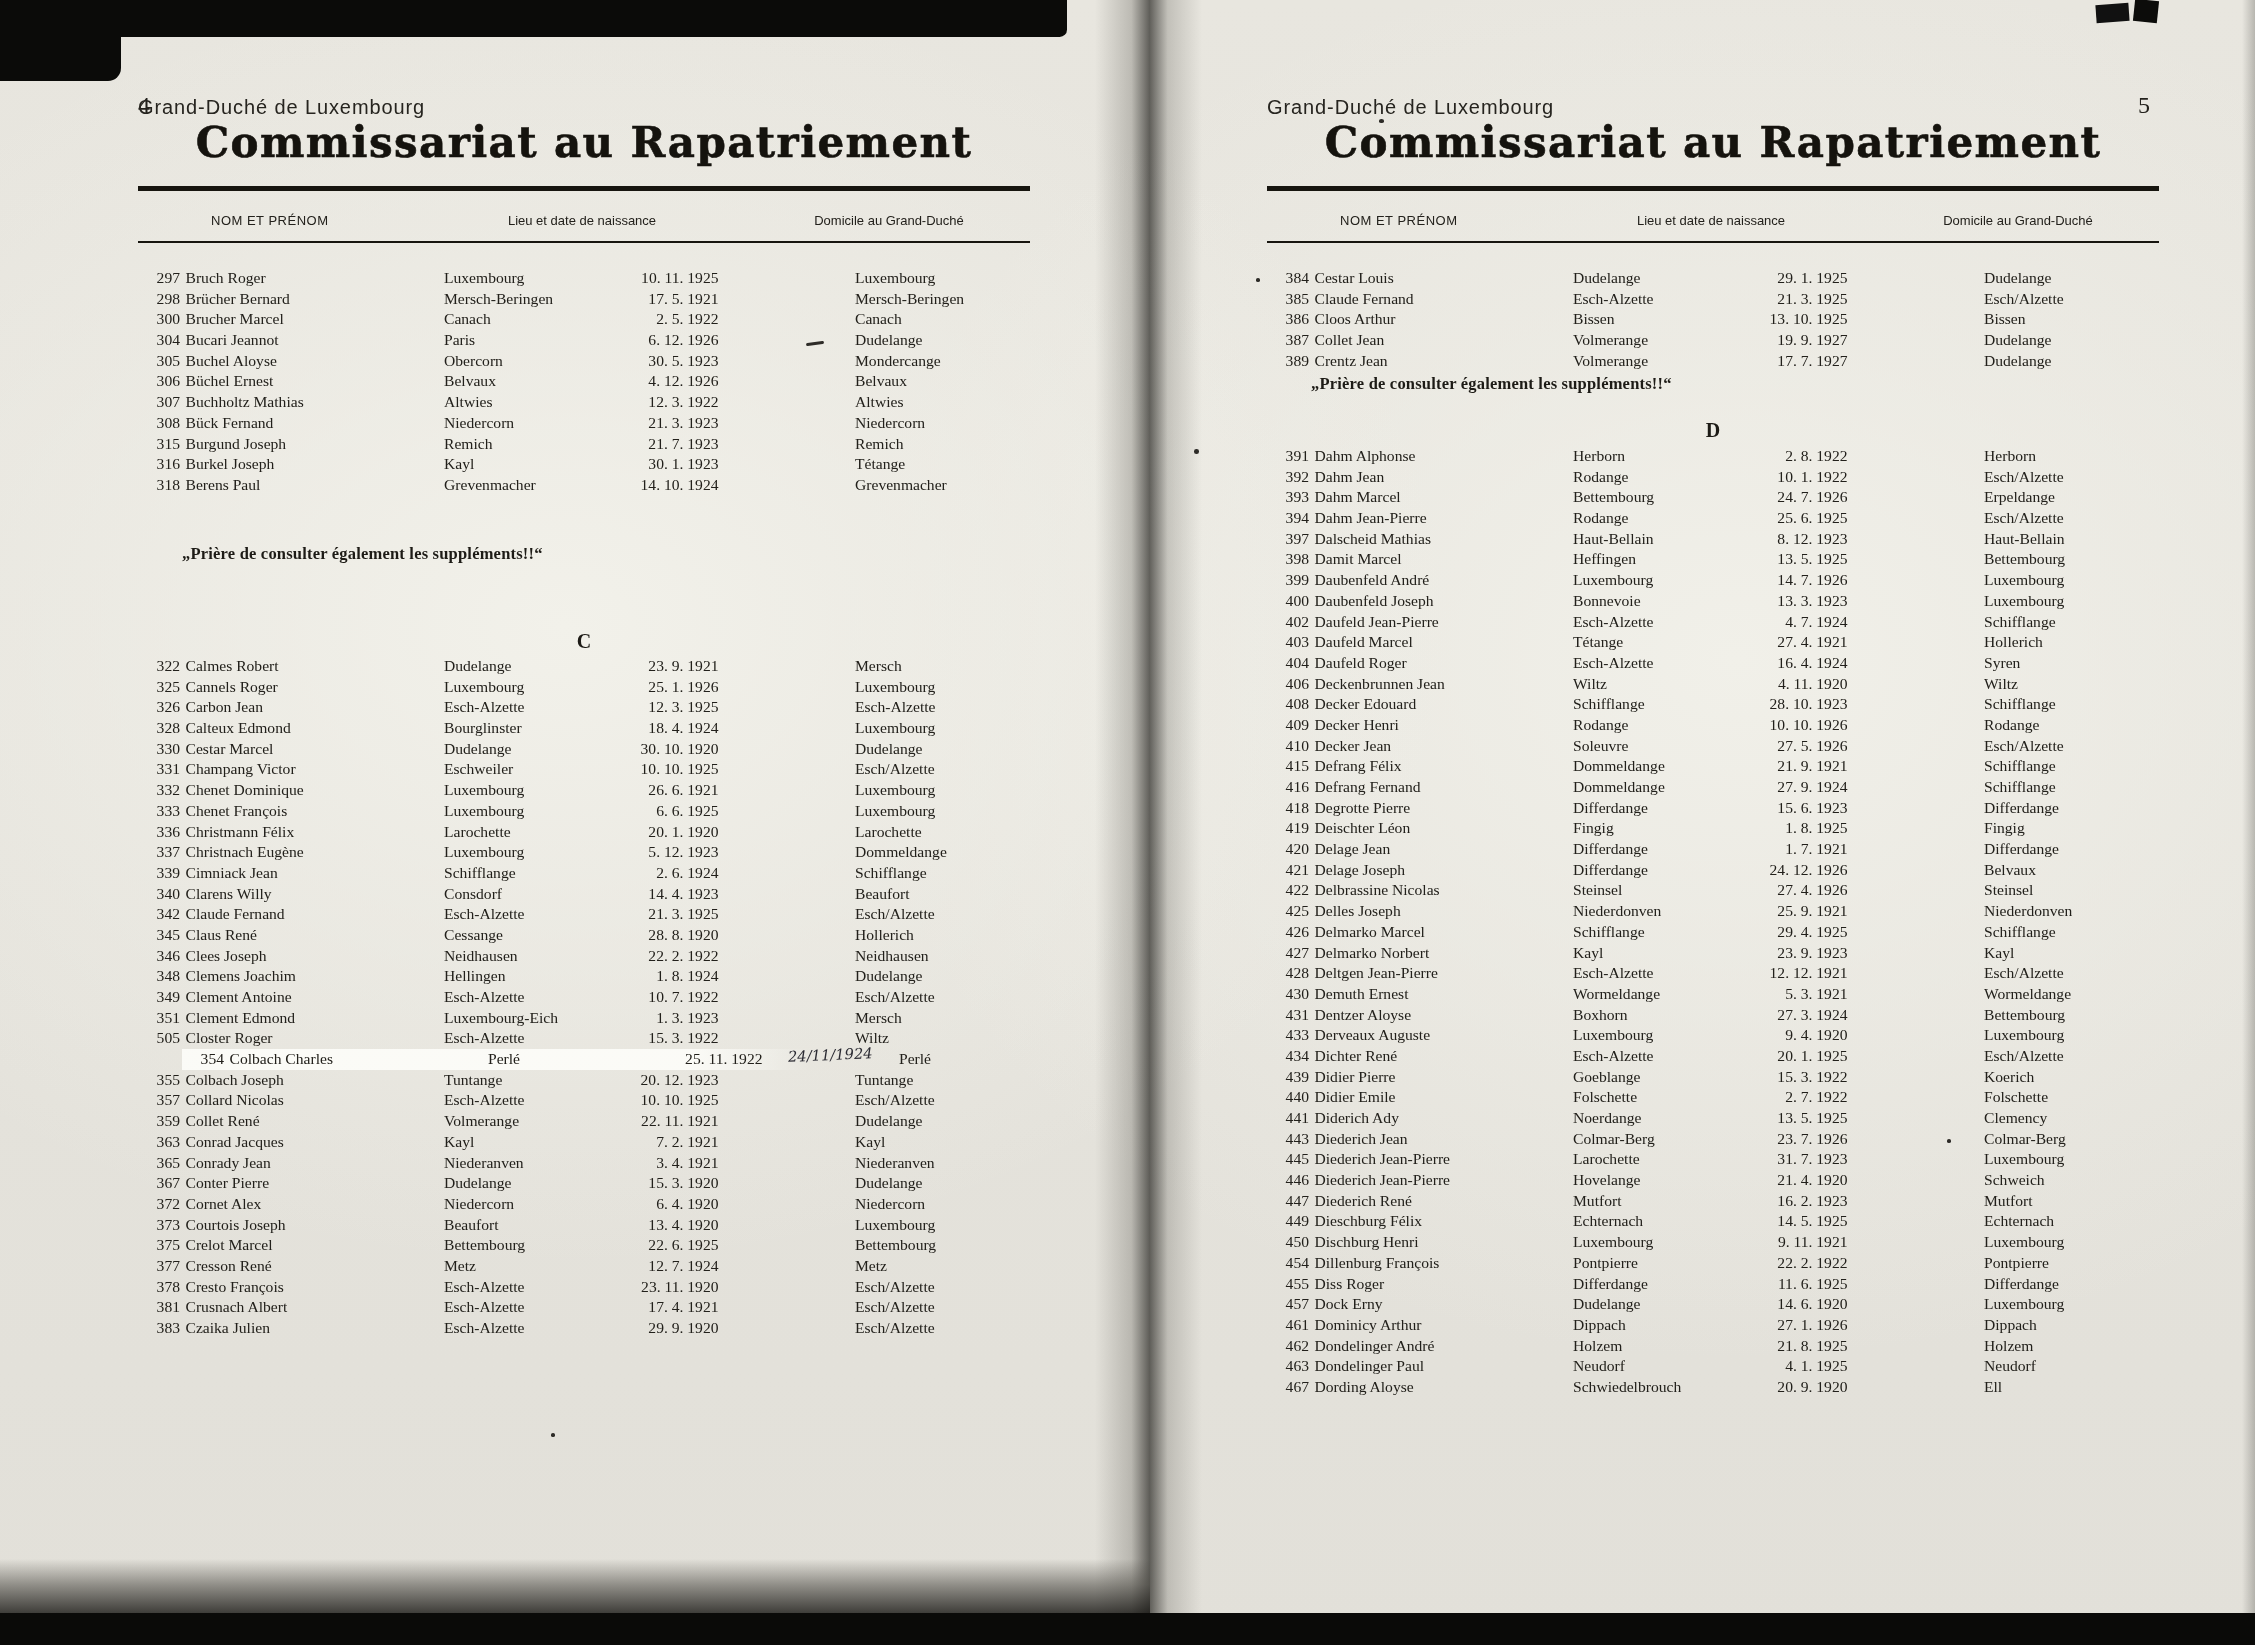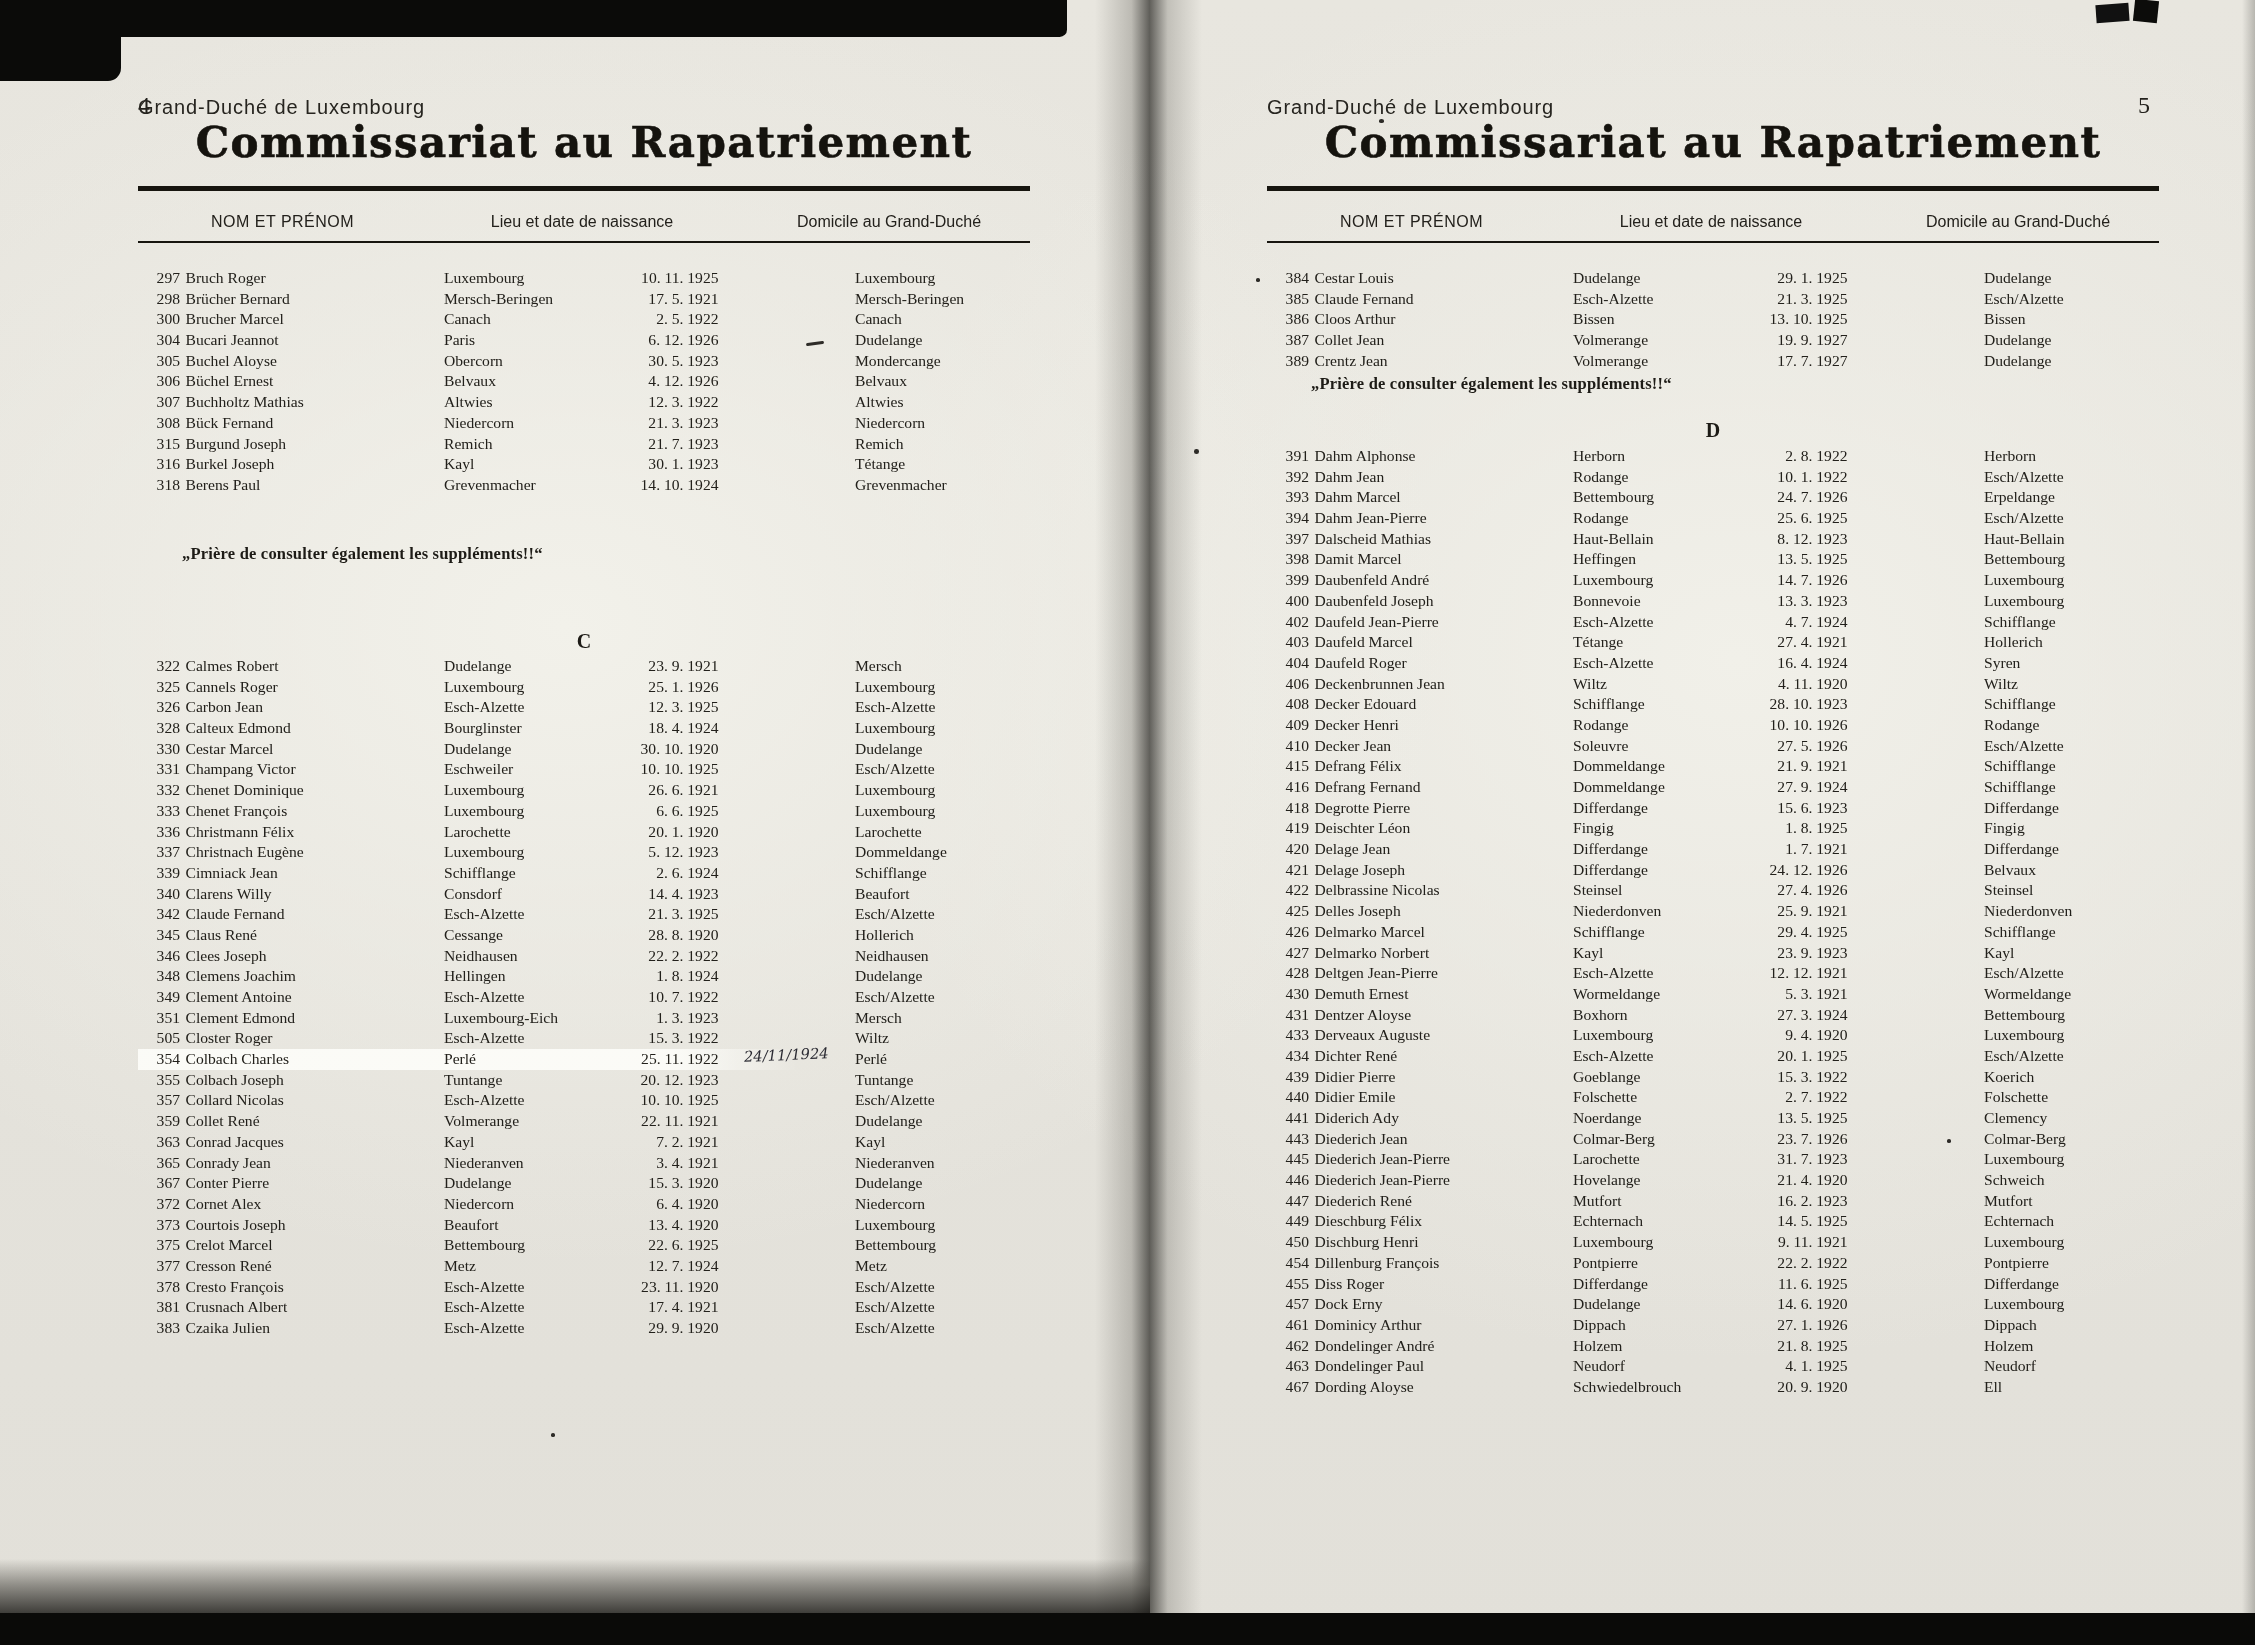--- a/index.html
+++ b/index.html
@@ -48,38 +48,38 @@
     position:absolute; top:118px; left:0; right:0; text-align:center;
     font-family:"DejaVu Serif", serif; font-weight:bold; font-size:42px; letter-spacing:1.4px;
     color:#15130e; -webkit-text-stroke:0.6px #15130e;
   }
   .rule { position:absolute; left:0; right:0; background:#17150f; }
   .rule1 { top:186px; height:4.6px; }
   .rule2 { top:241px; height:1.8px; }
   .colheads { position:absolute; top:213px; left:0; right:0; height:22px; }
   .colheads span {
     position:absolute; white-space:nowrap;
-    font-family:"Liberation Sans", sans-serif; font-size:16px; color:#23211c;
+    font-family:"Liberation Sans", sans-serif; font-size:13px; color:#23211c;
   }
   .ch1 { left:73px; letter-spacing:0.5px; }
   .ch2 { left:444px; transform:translateX(-50%); }
   .ch3 { left:751px; transform:translateX(-50%); }
   
   .entries { position:absolute; left:0; width:100%; }
   .row {
     position:relative; display:grid;
     grid-template-columns:42px 253px 168px 101px 1fr; column-gap:5.5px;
     height:20.7px; line-height:20.7px; font-size:15.6px; color:#22201b;
   }
   .c-num  { text-align:right; }
   .c-name { white-space:nowrap; }
   .c-place{ white-space:nowrap; }
   .c-date { text-align:right; white-space:nowrap; font-variant-numeric:tabular-nums; }
   .c-dom  { padding-left:131px; white-space:nowrap; }
-  .row.hl { background:linear-gradient(90deg, rgba(252,252,248,0.95) 0%, rgba(252,252,248,0.95) 60%, rgba(252,252,248,0) 74%); }
+  .row.hl { background:linear-gradient(90deg, rgba(252,252,248,0.95) 0%, rgba(252,252,248,0.95) 60%, rgba(252,252,248,0) 74%);margin-left:44px; }
   .annot {
     position:absolute; left:606px; top:-3.7px; white-space:nowrap;
     font-family:"DejaVu Serif", serif; font-style:italic; font-size:14.7px;
     color:#2b2b33; transform:rotate(-2.5deg);
   }
   .annot:empty { display:none; }
   .note { position:absolute; left:44px; font-weight:bold; font-size:16.5px; letter-spacing:0.2px; color:#1d1b16; white-space:nowrap; }
   .letter { position:absolute; left:0; right:0; text-align:center; font-weight:bold; font-size:20px; color:#1d1b16; }
   .left  .b1 { top:268px; }  .left  .note { top:544px; }  .left  .letter { top:630px; }  .left  .b2 { top:656px; }
   .right .b1 { top:268px; }  .right .note { top:374px; }  .right .letter { top:419px; }  .right .b2 { top:446px; }

